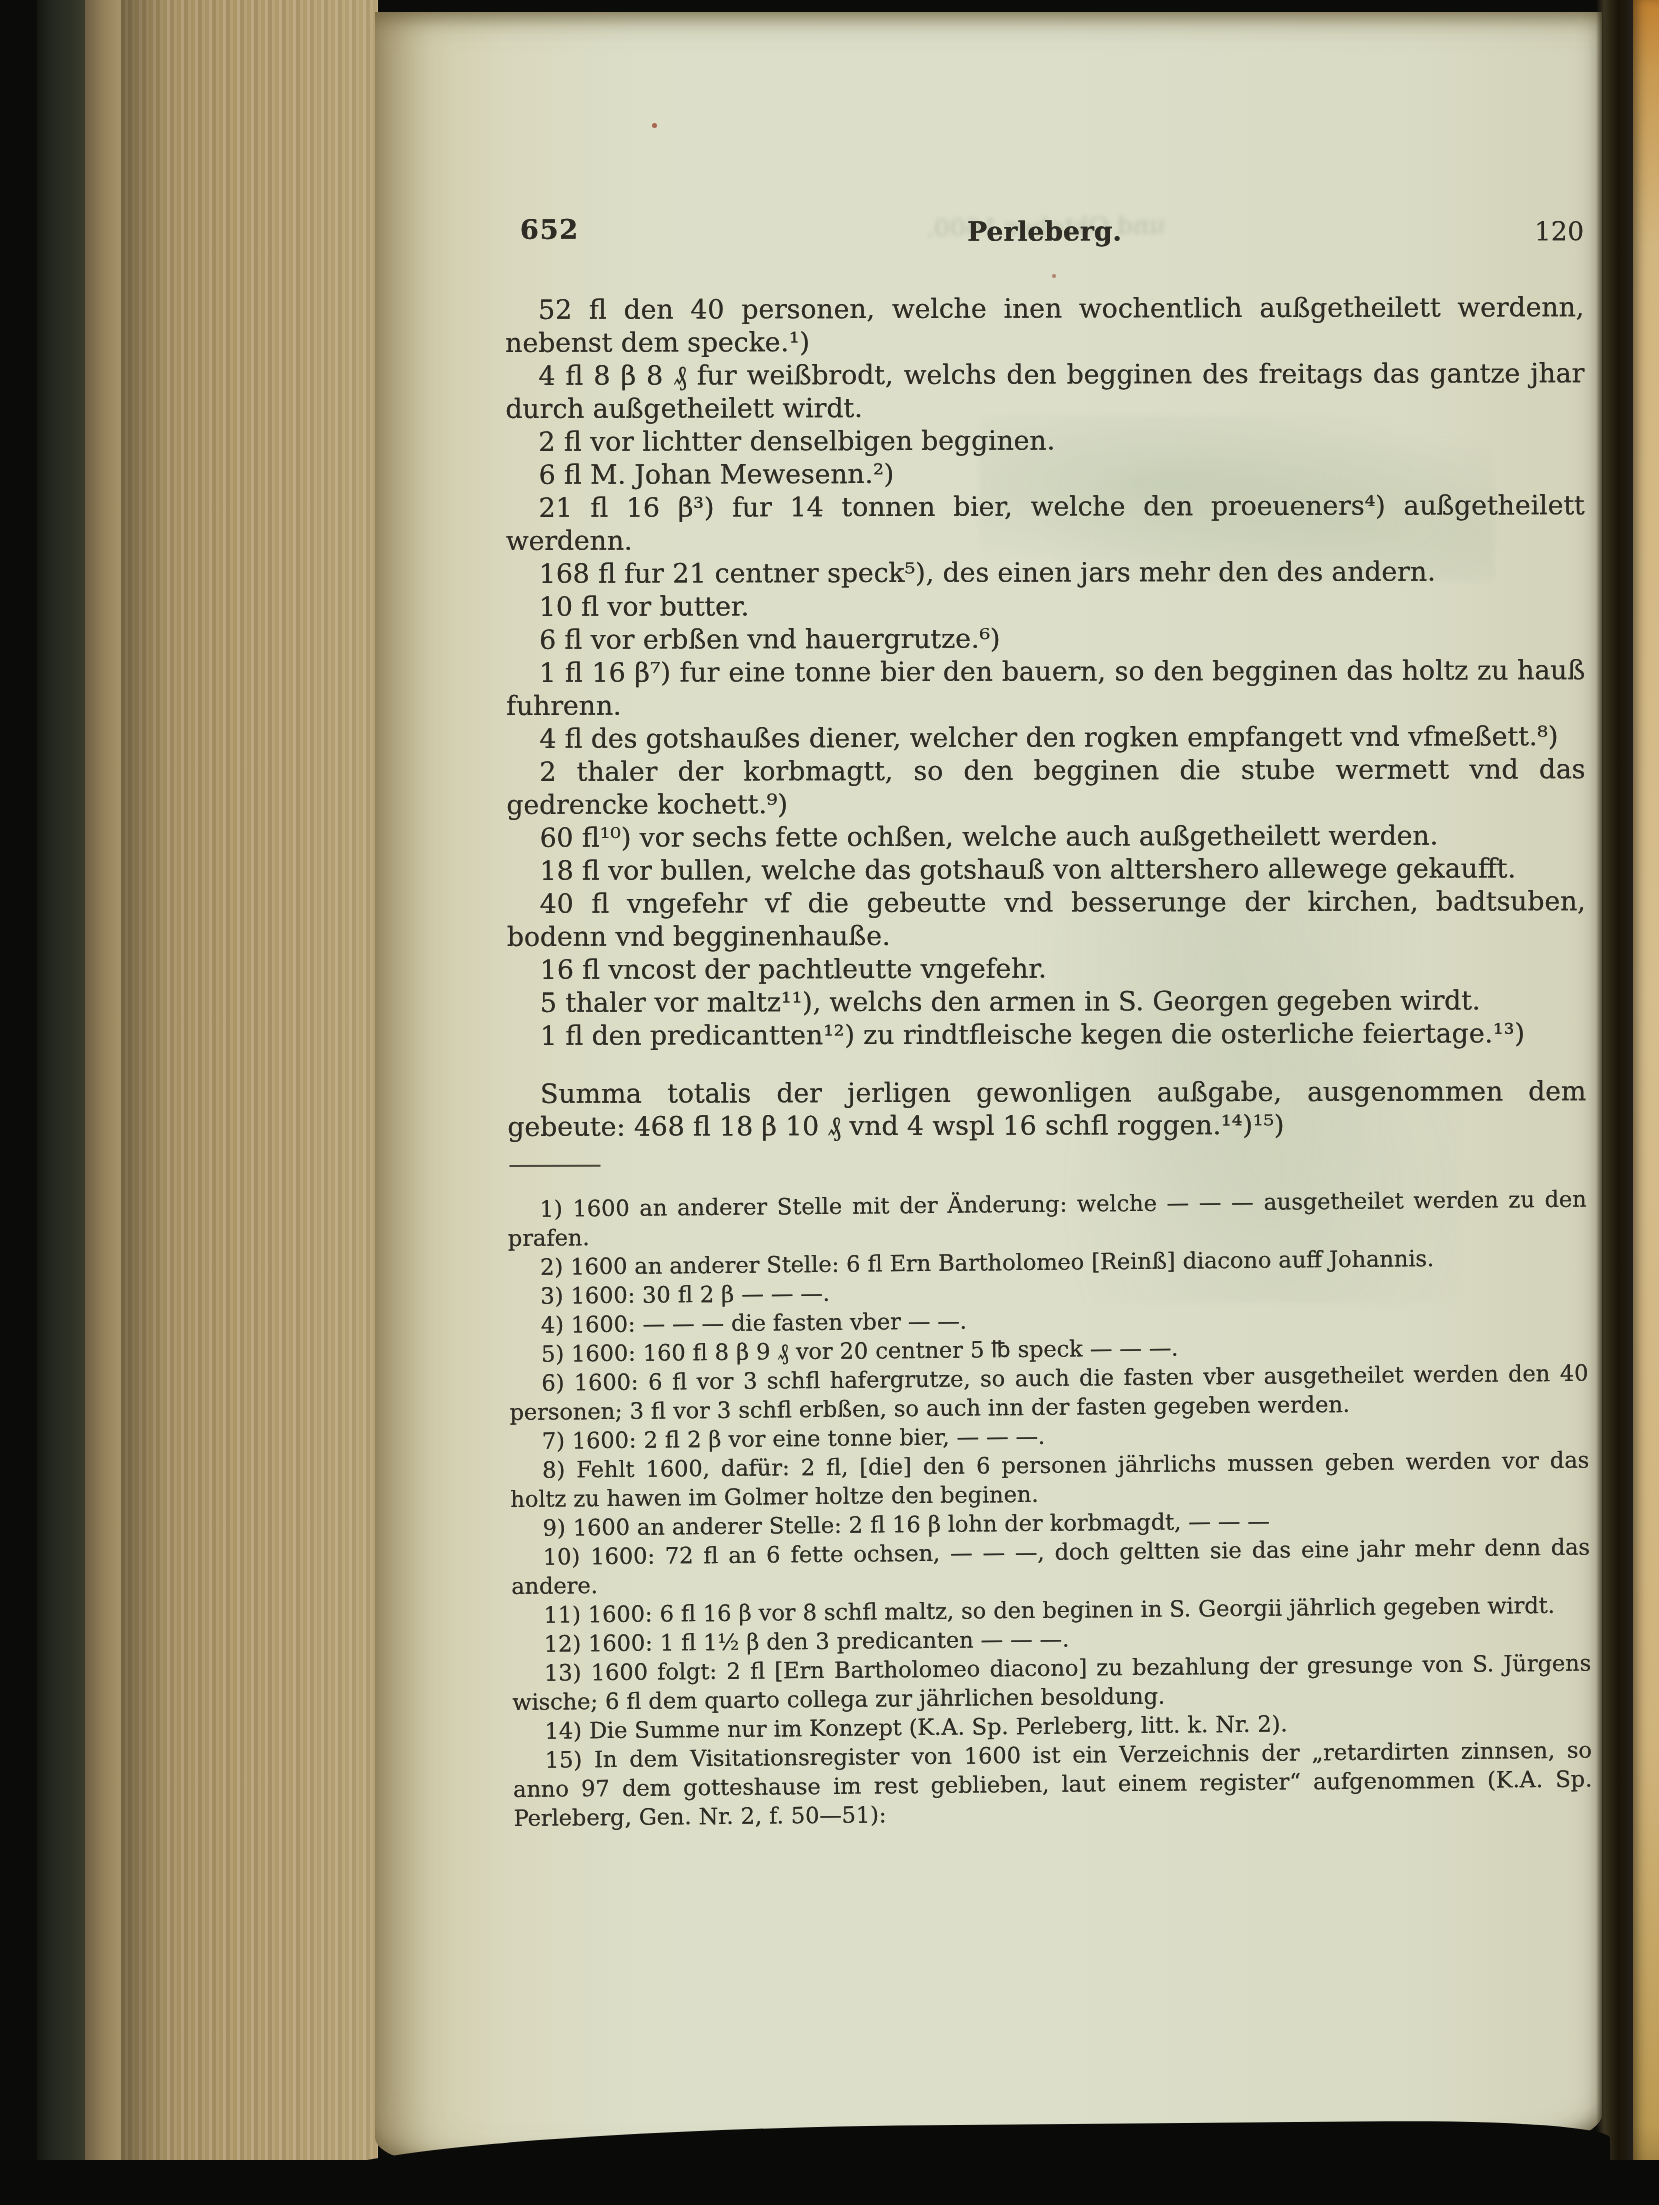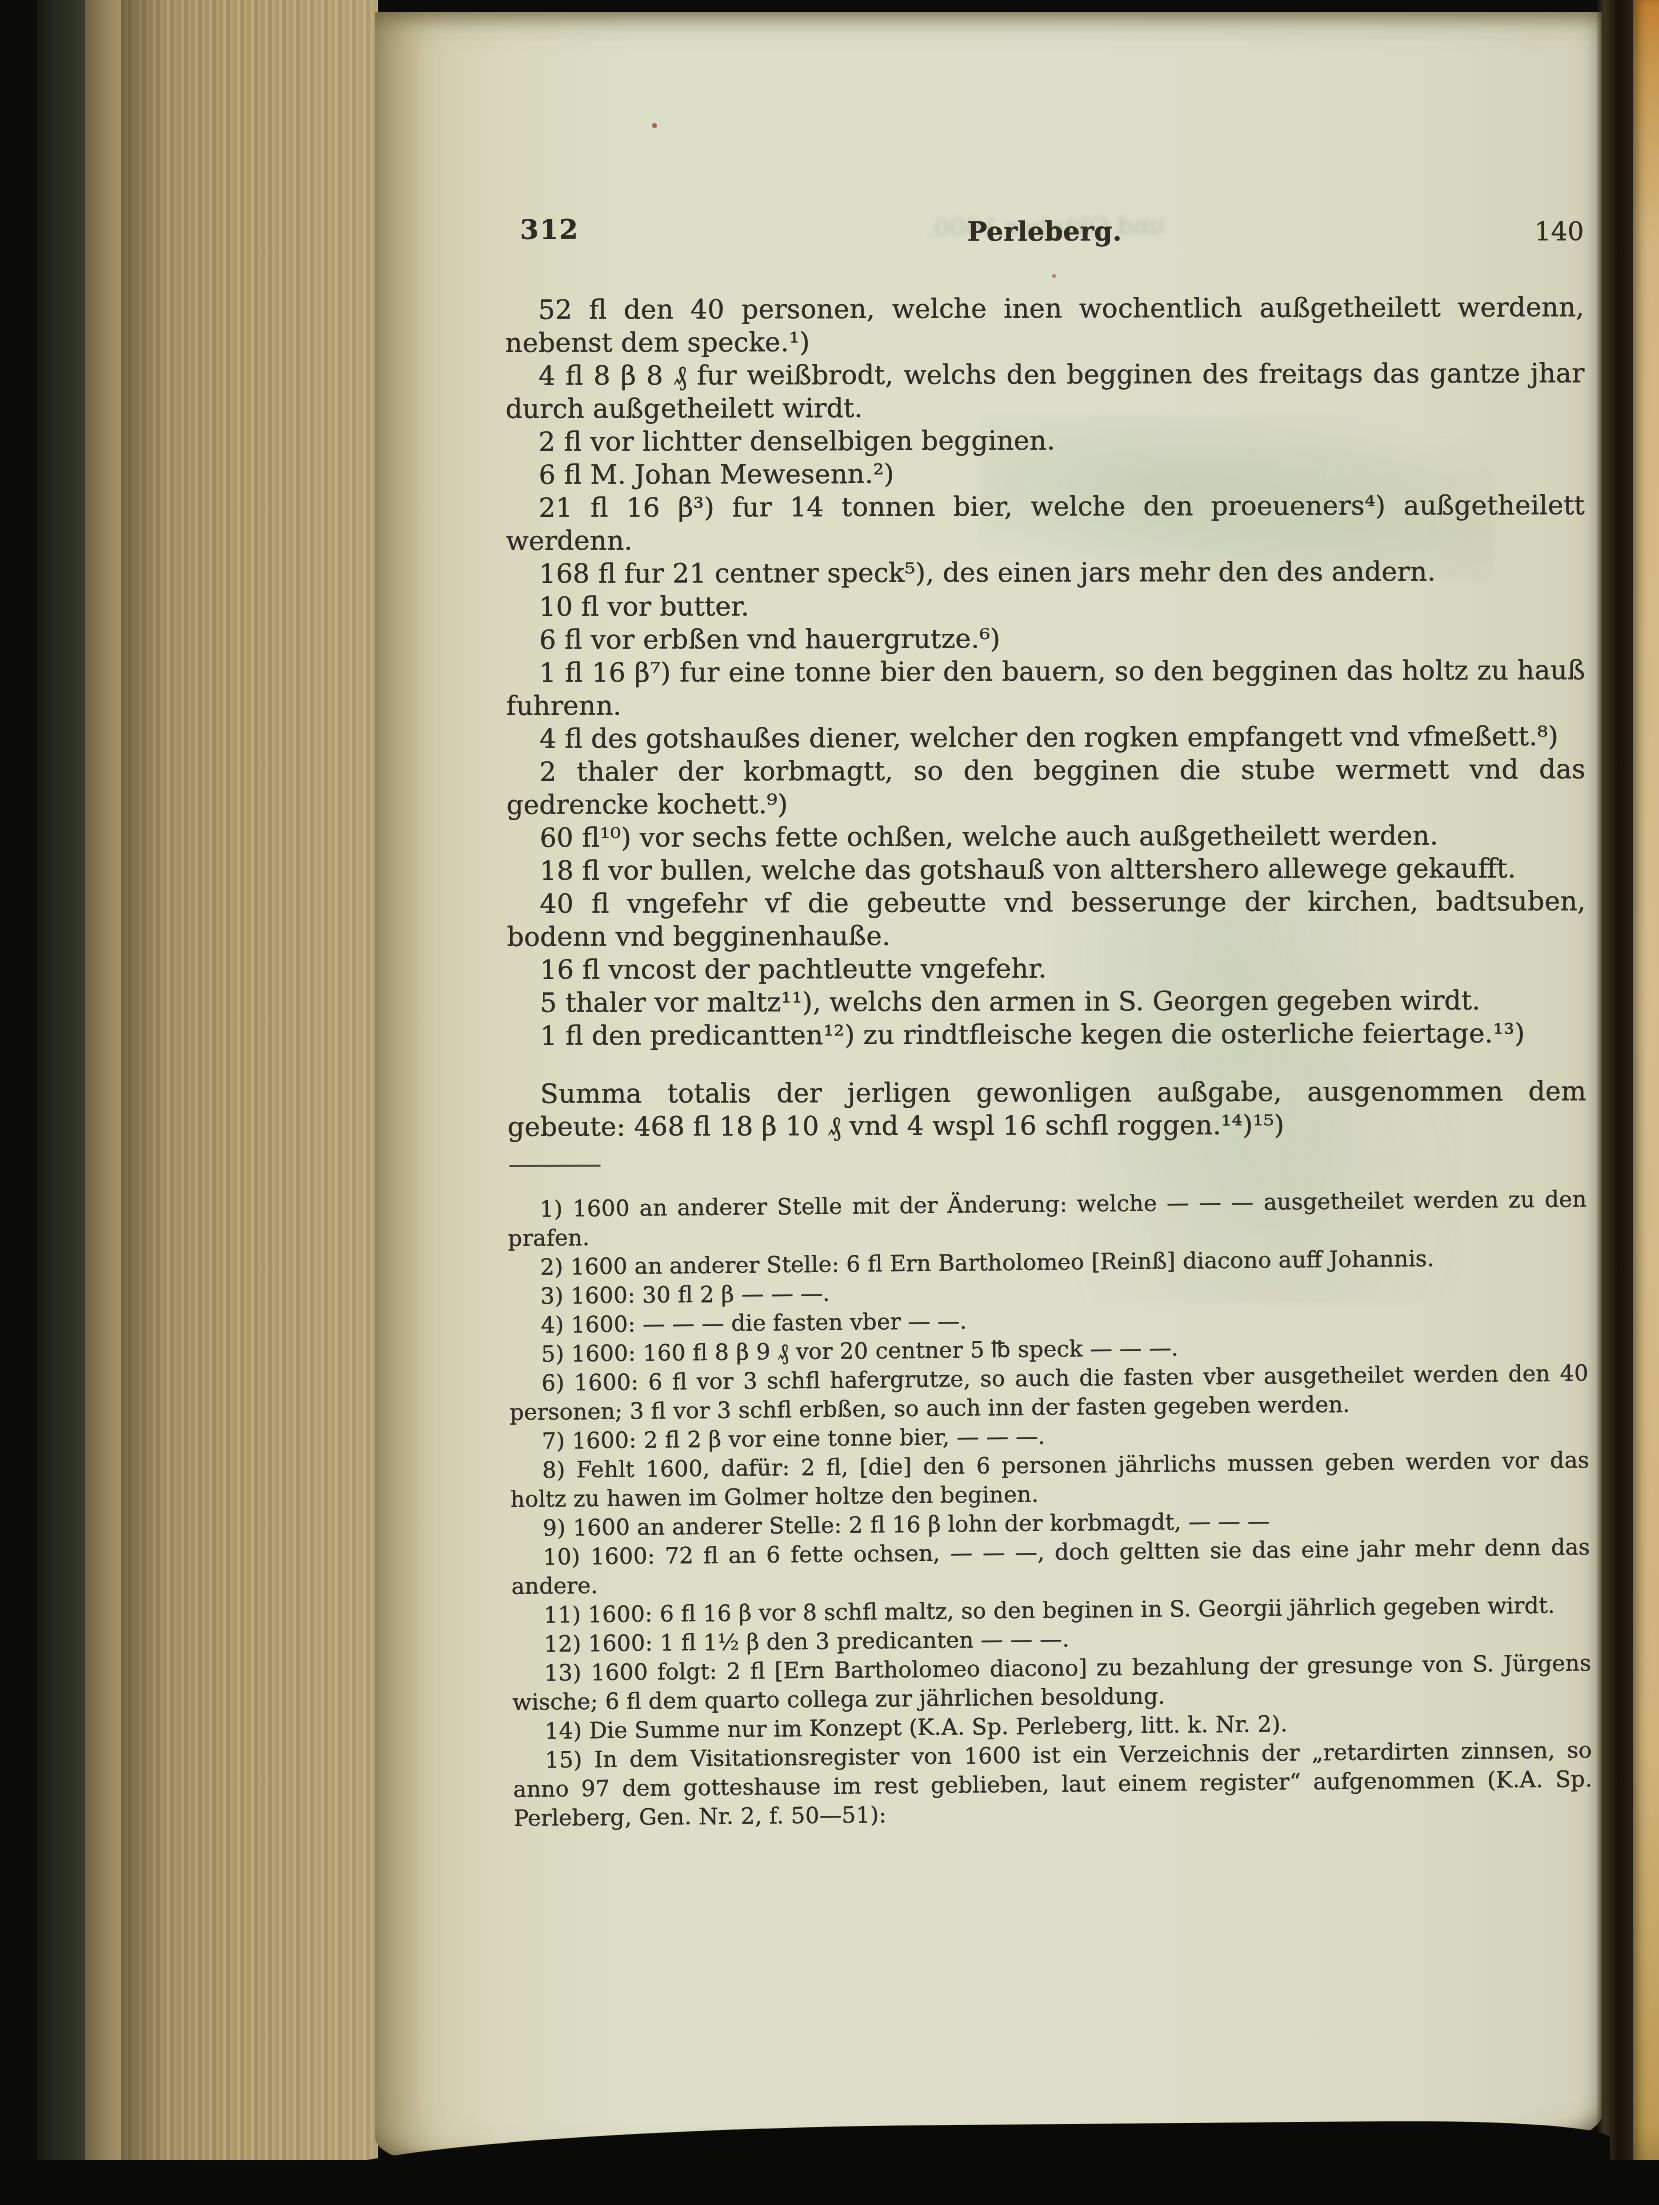--- a/index.html
+++ b/index.html
@@ -101,23 +101,23 @@
 
   <div class="smudge smudge-1"></div>
   <div class="smudge smudge-2"></div>
   <div class="speck-a"></div>
   <div class="speck-b"></div>
   <div class="bleed-text">und Oktober 1600.</div>
 
   <div class="text-layer">
 
     <div class="header-row">
-      <span class="pgnum-left">312</span>
+      <span class="pgnum-left">652</span>
       <span class="running-title">Perleberg.</span>
-      <span class="pgnum-right">140</span>
+      <span class="pgnum-right">120</span>
     </div>
 
     <div class="body-block">
         <p class="entry">52 fl den 40 personen, welche inen wochentlich außgetheilett werdenn, nebenst dem specke.¹)</p>
         <p class="entry">4 fl 8 β 8 ₰ fur weißbrodt, welchs den begginen des freitags das gantze jhar durch außgetheilett wirdt.</p>
         <p class="entry">2 fl vor lichtter denselbigen begginen.</p>
         <p class="entry">6 fl M. Johan Mewesenn.²)</p>
         <p class="entry">21 fl 16 β³) fur 14 tonnen bier, welche den proeueners⁴) außgetheilett werdenn.</p>
         <p class="entry">168 fl fur 21 centner speck⁵), des einen jars mehr den des andern.</p>
         <p class="entry">10 fl vor butter.</p>

